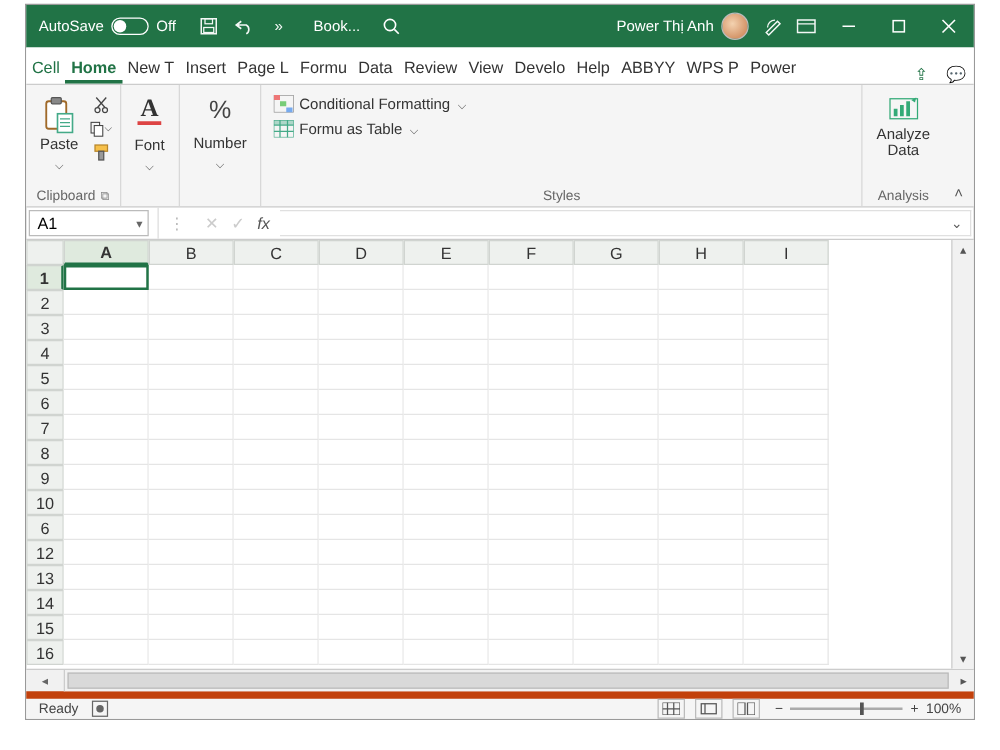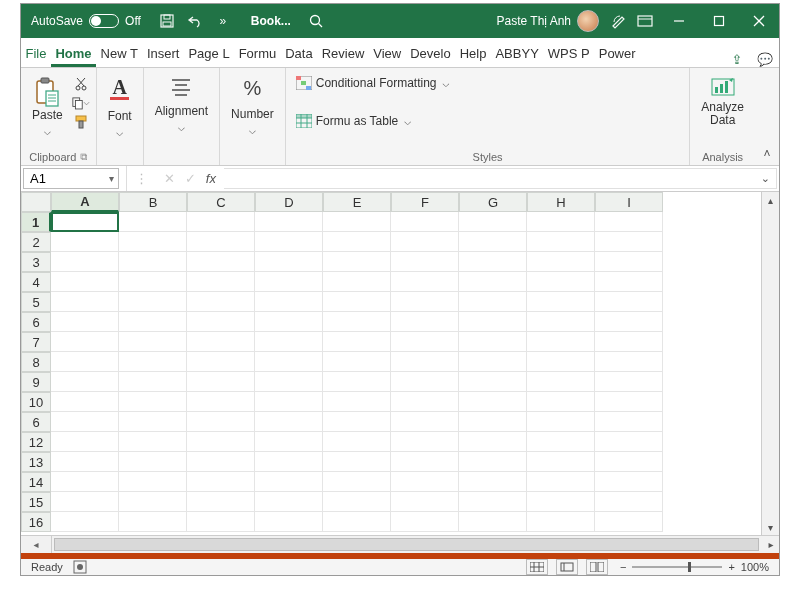--- a/index.html
+++ b/index.html
@@ -6,21 +6,21 @@
   body { background: #fff; width: 800px; height: 600px; overflow: hidden; position: relative; }
   .window { width: 760px; height: 573px; margin: 3px auto 0; border: 1px solid #999; display: flex; flex-direction: column; background: #fff; }
   
   .titlebar { height: 34px; background: #217346; color: #fff; display: flex; align-items: center; font-size: 12px; }
   .titlebar .tspacer { flex: 1; }
   .autosave { display: flex; align-items: center; gap: 6px; padding: 0 8px 0 10px; }
   .toggle { width: 30px; height: 14px; border: 1px solid #fff; border-radius: 8px; position: relative; }
   .toggle .knob { width: 10px; height: 10px; border-radius: 50%; background: #fff; position: absolute; left: 1px; top: 1px; }
   .qat { display: flex; align-items: center; gap: 12px; padding: 0 10px; }
   .qicon { width: 16px; height: 16px; display: flex; align-items: center; justify-content: center; opacity: .95; }
-  .bookname { padding: 0 10px; max-width: 70px; overflow: hidden; white-space: nowrap; font-weight: bold; }
+  .bookname { padding: 0 10px; max-width: 70px; overflow: hidden; white-space: nowrap; }
   .tsearch { padding: 0 8px; }
   .username { padding: 0 6px; }
   .avatar { width: 22px; height: 22px; border-radius: 50%; background: radial-gradient(circle at 40% 40%, #f3d2b0, #c77a4a); border: 1px solid #bbb; }
   .winicons { display: flex; }
   .winbtn { width: 40px; height: 34px; display: flex; align-items: center; justify-content: center; }
   .winbtn.close { background: rgba(0,0,0,0); }
   
   .tabs { height: 30px; background: #fff; border-bottom: 1px solid #ccc; display: flex; align-items: flex-end; font-size: 13px; color: #333; overflow: hidden; }
   .tab { padding: 6px 4.5px; white-space: nowrap; cursor: pointer; }
   .tab.file { color: #217346; font-weight: 400; }
@@ -31,21 +31,21 @@
   .ribbon { height: 98px; background: #f5f5f5; border-bottom: 1px solid #ccc; display: flex; font-size: 12px; color: #333; }
   .group { border-right: 1px solid #d8d8d8; display: flex; flex-direction: column; align-items: center; padding: 4px 6px 2px; }
   .group .gbody { flex: 1; display: flex; align-items: flex-start; gap: 4px; }
   .group .gtitle { font-size: 11px; color: #666; padding: 2px 0 0; display: flex; align-items: center; gap: 4px; }
   .launch { font-size: 10px; color: #888; }
   .vbtn { display: flex; flex-direction: column; align-items: center; justify-content: flex-start; gap: 2px; padding: 4px; border: 1px solid transparent; }
   .vbtn .biglabel { font-size: 12px; color: #333; text-align: center; line-height: 1.1; }
   .vbtn .drop::after { content: "⌵"; font-size: 9px; color: #555; }
   .smallcol { display: flex; flex-direction: column; gap: 3px; padding-top: 4px; }
   .smicon { width: 18px; height: 16px; display: flex; align-items: center; justify-content: center; color: #444; }
-  .stylecol { display: flex; flex-direction: column; gap: 20px; padding-top: 2px; font-size: 12px; }
+  .stylecol { display: flex; flex-direction: column; gap: 2px; padding-top: 2px; font-size: 12px; }
   .stylerow { display: flex; align-items: center; gap: 4px; padding: 2px 4px; }
   .stylerow .drop::after { content: "⌵"; font-size: 9px; color: #555; margin-left: 2px; }
   .ribbon .collapse { align-self: flex-end; width: 24px; text-align: center; color: #555; padding-bottom: 4px; margin-left: auto; }
   
   .fbar-row { height: 26px; display: flex; align-items: stretch; border-bottom: 1px solid #ccc; font-size: 13px; }
   .namebox { width: 96px; border: 1px solid #bbb; display: flex; align-items: center; padding: 0 6px; margin: 2px; background: #fff; position: relative; }
   .namebox .dd { position: absolute; right: 4px; color: #666; font-size: 10px; }
   .fbar-icons { display: flex; align-items: center; gap: 10px; padding: 0 8px; color: #aaa; }
   .fbar-icons .fx { font-style: italic; color: #555; }
   .fbar-input { flex: 1; border: 1px solid #e0e0e0; border-left: none; margin: 2px 2px 2px 0; background: #fff; position: relative; }
@@ -108,21 +108,21 @@
       <span class="qicon" style="font-size:12px;">»</span>
     </div>
     <div class="bookname">Book...</div>
     <div class="tsearch">
         <svg width="15" height="15" viewBox="0 0 15 15">
           <circle cx="6" cy="6" r="4.5" fill="none" stroke="#fff" stroke-width="1.3"></circle>
           <line x1="9.5" y1="9.5" x2="13" y2="13" stroke="#fff" stroke-width="1.3"></line>
         </svg>
       </div>
     <div class="tspacer"></div>
-    <span class="username">Paste Thị Anh</span>
+    <span class="username">Power Thị Anh</span>
     <span class="avatar"></span>
     <div class="winicons" style="gap:10px; display:flex; padding:0 6px 0 12px; align-items:center;">
       <span class="qicon">
           <svg width="16" height="16" viewBox="0 0 16 16">
             <path d="M2 13 L11 4 L13 6 L4 15 Z" fill="none" stroke="#fff" stroke-width="1.2"></path>
             <path d="M3 9 A6 6 0 0 1 9 3" fill="none" stroke="#fff" stroke-width="1"></path>
           </svg>
         </span>
       <span class="qicon">
           <svg width="16" height="14" viewBox="0 0 16 14">
@@ -145,21 +145,21 @@
       <div class="winbtn close">
           <svg width="12" height="12">
             <line x1="1" y1="1" x2="11" y2="11" stroke="#fff" stroke-width="1.3"></line>
             <line x1="11" y1="1" x2="1" y2="11" stroke="#fff" stroke-width="1.3"></line>
           </svg>
         </div>
     </div>
   </div>
 
   <div class="tabs">
-    <div class="tab file">File</div>
+    <div class="tab file">Cell</div>
     <div id="tabs-host" style="display:contents;"><div class="tab active">Home</div><div class="tab">New T</div><div class="tab">Insert</div><div class="tab">Page L</div><div class="tab">Formu</div><div class="tab">Data</div><div class="tab">Review</div><div class="tab">View</div><div class="tab">Develo</div><div class="tab">Help</div><div class="tab">ABBYY</div><div class="tab">WPS P</div><div class="tab">Power</div></div>
     <div class="tabright">
       <div class="ticon">⇪</div>
       <div class="ticon">💬</div>
     </div>
   </div>
 
   <div class="ribbon">
     <div class="group">
       <div class="gbody">
@@ -210,36 +210,20 @@
         <div class="vbtn">
           <span style="font-family:serif;font-size:20px;font-weight:bold;border-bottom:3px solid #d44;line-height:1;padding:0 2px;">A</span>
           <span style="height:6px"></span>
           <span class="biglabel">Font</span>
           <span class="drop"></span>
         </div>
       </div>
       <div class="gtitle" style="visibility:hidden;">.</div>
     </div>
 
-    <div class="group">
-      <div class="gbody">
-        <div class="vbtn">
-          <svg width="22" height="20" viewBox="0 0 22 20">
-              <line x1="2" y1="3" x2="20" y2="3" stroke="#555" stroke-width="1.6"></line>
-              <line x1="5" y1="8" x2="17" y2="8" stroke="#555" stroke-width="1.6"></line>
-              <line x1="2" y1="13" x2="20" y2="13" stroke="#555" stroke-width="1.6"></line>
-              <line x1="5" y1="18" x2="17" y2="18" stroke="#555" stroke-width="1.6"></line>
-            </svg>
-          <span style="height:4px"></span>
-          <span class="biglabel">Alignment</span>
-          <span class="drop"></span>
-        </div>
-      </div>
-      <div class="gtitle" style="visibility:hidden;">.</div>
-    </div>
 
     <div class="group">
       <div class="gbody">
         <div class="vbtn">
           <span style="font-size:20px;color:#444;">%</span>
           <span style="height:4px"></span>
           <span class="biglabel">Number</span>
           <span class="drop"></span>
         </div>
       </div>

